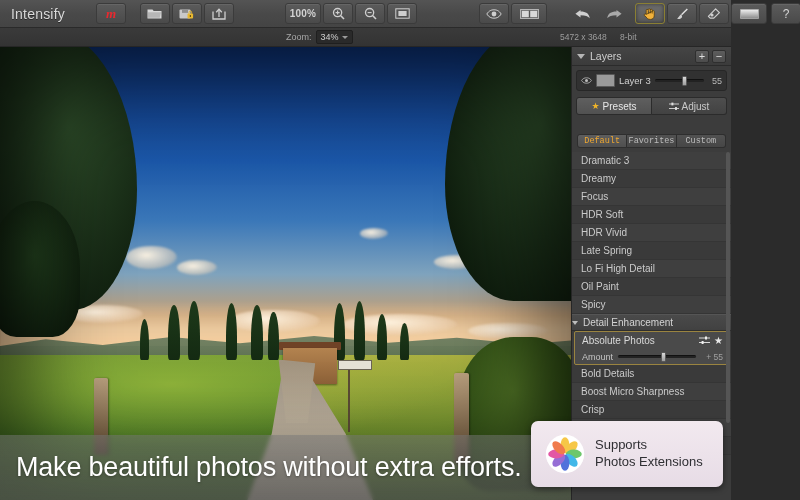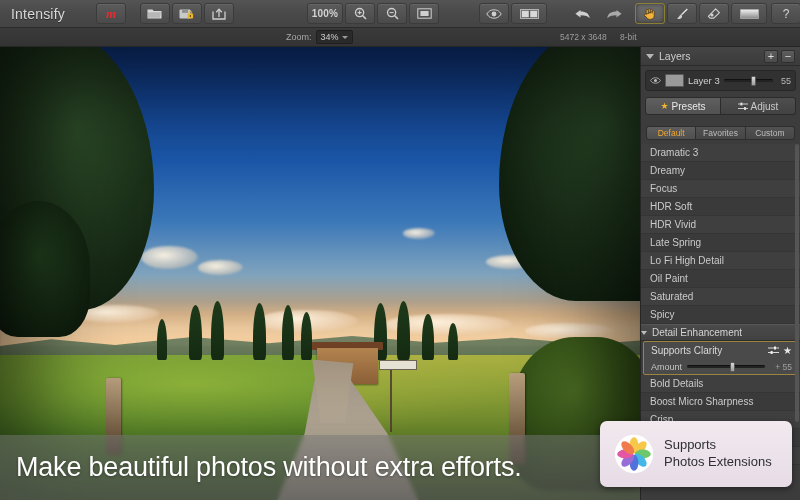--- a/index.html
+++ b/index.html
@@ -5,21 +5,21 @@
   * { box-sizing: border-box; margin: 0; padding: 0; }
   html, body {
     width: 800px; height: 500px;
     overflow: hidden;
     background: #2b2b2b;
     font-family: "Liberation Sans", sans-serif;
     -webkit-font-smoothing: antialiased;
   }
   #app {
     position: relative;
-    width: 800px; height: 500px;
+    width: 731px; height: 500px;
     display: flex; flex-direction: column;
     background: #2e2e2e;
   }
 
   
   .toolbar {
     height: 28px;
     flex: 0 0 28px;
     background: linear-gradient(180deg, #545454 0%, #494949 50%, #444444 100%);
     border-bottom: 1px solid #2a2a2a;
@@ -54,21 +54,21 @@
   .logo-m {
     color: #e8292f;
     font-weight: bold;
     font-style: italic;
     font-size: 13px;
     font-family: "Liberation Serif", serif;
   }
   .zoom-pct { color: #d2d2d2; font-size: 10px; font-weight: bold; letter-spacing:.2px;}
   .ico { fill: #cfcfcf; display:block; }
   .grp-left { margin-left: 30px; display:flex; }
-  .grp-zoom { position:absolute; left: 306px; display:flex; align-items:center; }
+  .grp-zoom { position:absolute; left: 284px; display:flex; align-items:center; }
   .grp-view  { position:absolute; left: 478px; display:flex; align-items:center; }
   .grp-hist  { position:absolute; left: 566px; display:flex; align-items:center; }
   .grp-tools { position:absolute; left: 634px; display:flex; align-items:center; }
   .grp-help  { position:absolute; left: 770px; display:flex; align-items:center; }
 
   
   .infobar {
     height: 19px; flex: 0 0 19px;
     background: linear-gradient(180deg,#3a3a3a,#333333);
     border-bottom: 1px solid #262626;
@@ -260,21 +260,21 @@
     flex:1; height:18px; display:flex;align-items:center;justify-content:center;gap:3px;
     font-size:10px; color:#c9c9c9;
     background:linear-gradient(180deg,#4e4e4e,#424242);
     border:1px solid #2b2b2b;
   }
   .tab2:first-child { border-radius:3px 0 0 3px; }
   .tab2:last-child { border-radius:0 3px 3px 0; border-left:none; }
   .tab2.on { background:linear-gradient(180deg,#5f5f5f,#515151); color:#e8e8e8; }
   .star { color:#f0b429; font-size:9px; }
 
-  .subtabs { display:flex; margin:11px 5px 4px 5px; }
+  .subtabs { display:flex; margin:19px 5px 4px 5px;font-family:Liberation Mono, monospace; }
   .subtab {
     flex:1; height:14px; display:flex;align-items:center;justify-content:center;
     font-size:8.5px; color:#bdbdbd;
     background:linear-gradient(180deg,#515151,#464646);
     border:1px solid #2e2e2e;
   }
   .subtab:first-child { border-radius:3px 0 0 3px; }
   .subtab:last-child { border-radius:0 3px 3px 0; }
   .subtab:not(:first-child) { border-left:none; }
   .subtab.on { color:#f0a830; background:linear-gradient(180deg,#5e5e5e,#4f4f4f); }
@@ -566,31 +566,30 @@
 
       <div class="plist">
         <div class="pitem">Dramatic 3</div>
         <div class="pitem">Dreamy</div>
         <div class="pitem">Focus</div>
         <div class="pitem">HDR Soft</div>
         <div class="pitem">HDR Vivid</div>
         <div class="pitem">Late Spring</div>
         <div class="pitem">Lo Fi High Detail</div>
         <div class="pitem">Oil Paint</div>
-        <div class="pitem">Saturated</div>
         <div class="pitem">Spicy</div>
 
         <div class="sect-head">
           <span class="sect-caret"></span>
           <span>Detail Enhancement</span>
         </div>
 
         <div class="adj-sel">
           <div class="adj-row1">
-            <span style="flex:1">Supports Clarity</span>
+            <span style="flex:1">Absolute Photos</span>
             <svg class="mini-ico" viewBox="0 0 11 9" style="margin-right:4px">
               <path d="M0 2h11M0 6.5h11" stroke="#d9d9d9" stroke-width="1.1"></path>
               <rect x="6" y="0.5" width="2" height="3" fill="#f0f0f0"></rect>
               <rect x="2.6" y="5" width="2" height="3" fill="#f0f0f0"></rect>
             </svg>
             <span class="star" style="font-size:10px;color:#e8e8e8">★</span>
           </div>
           <div class="adj-row2">
             <span class="adj-label">Amount</span>
             <span class="slider">

